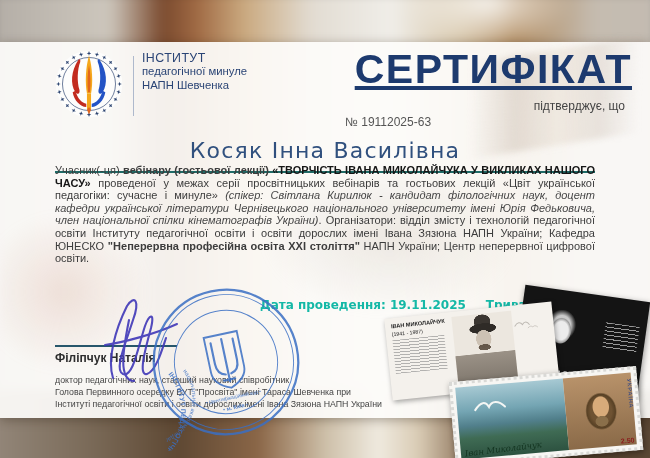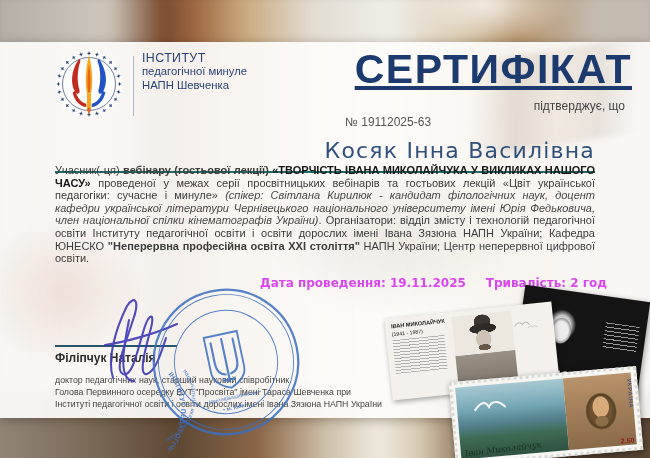--- a/index.html
+++ b/index.html
@@ -29,32 +29,32 @@
   
   .logo{position:absolute;left:55px;top:50px;width:68px;height:68px;}
   .hdr-divider{position:absolute;left:133px;top:56px;width:1px;height:60px;background:#aeb9cc;}
   .inst{position:absolute;left:142px;top:52px;color:#2a4475;line-height:13.4px;font-size:11.3px;}
   .inst .l0{font-weight:normal;font-size:12.4px;letter-spacing:.4px;}
   .cert-title{position:absolute;right:18px;top:46px;font-size:41px;font-weight:600;
               letter-spacing:1.5px;color:#1d3a6e;text-decoration:underline;}
   .cert-no{position:absolute;left:345px;top:99px;font-size:12px;color:#555;margin-top:16px;}
   .confirms{position:absolute;right:25px;top:99px;font-size:12px;color:#444;padding-left:24px;}
   
-  .name{position:absolute;left:55px;top:138px;width:540px;text-align:right;
+  .name{position:absolute;left:55px;top:138px;width:540px;text-align:center;
         font-family:"DejaVu Sans",sans-serif;font-size:22px;letter-spacing:1.2px;color:#30507e;}
   .name-line{position:absolute;left:55px;top:171px;width:540px;height:2px;background:#1f6b67;}
   
   .para{position:absolute;left:55px;top:164px;width:540px;font-size:11px;line-height:12.6px;
         text-align:justify;color:#3c3c3c;}
   .para .b{font-weight:bold;}
   .para .topic{font-weight:bold;color:#161616;}
   .para .i{font-style:italic;color:#474747;}
   
-  .date-row{position:absolute;right:43px;top:276px;display:flex;gap:20px;
-            font-family:"DejaVu Sans",sans-serif;font-weight:bold;font-size:12px;color:#d946ef;}
+  .date-row{position:absolute;right:43px;top:298px;display:flex;gap:20px;
+            font-family:"DejaVu Sans",sans-serif;font-weight:bold;font-size:12px;color:#14b8a6;}
   
   .sig-line{position:absolute;left:55px;top:345px;width:122px;height:2px;background:#27566b;z-index:3;}
   .signature{position:absolute;left:85px;top:290px;width:108px;height:94px;z-index:4;}
   .sig-name{position:absolute;left:55px;top:351px;font-weight:bold;font-size:12px;color:#2d2d2d;z-index:3;}
   .sig-roles{position:absolute;left:55px;top:374px;font-size:8.8px;line-height:12.2px;color:#454545;z-index:3;}
   
   .seal{position:absolute;left:151px;top:287px;width:150px;height:150px;z-index:6;
         transform:rotate(-12deg);opacity:.85;}
   
   .postcard{position:absolute;left:388px;top:310px;width:168px;height:82px;background:#f4f1ec;

